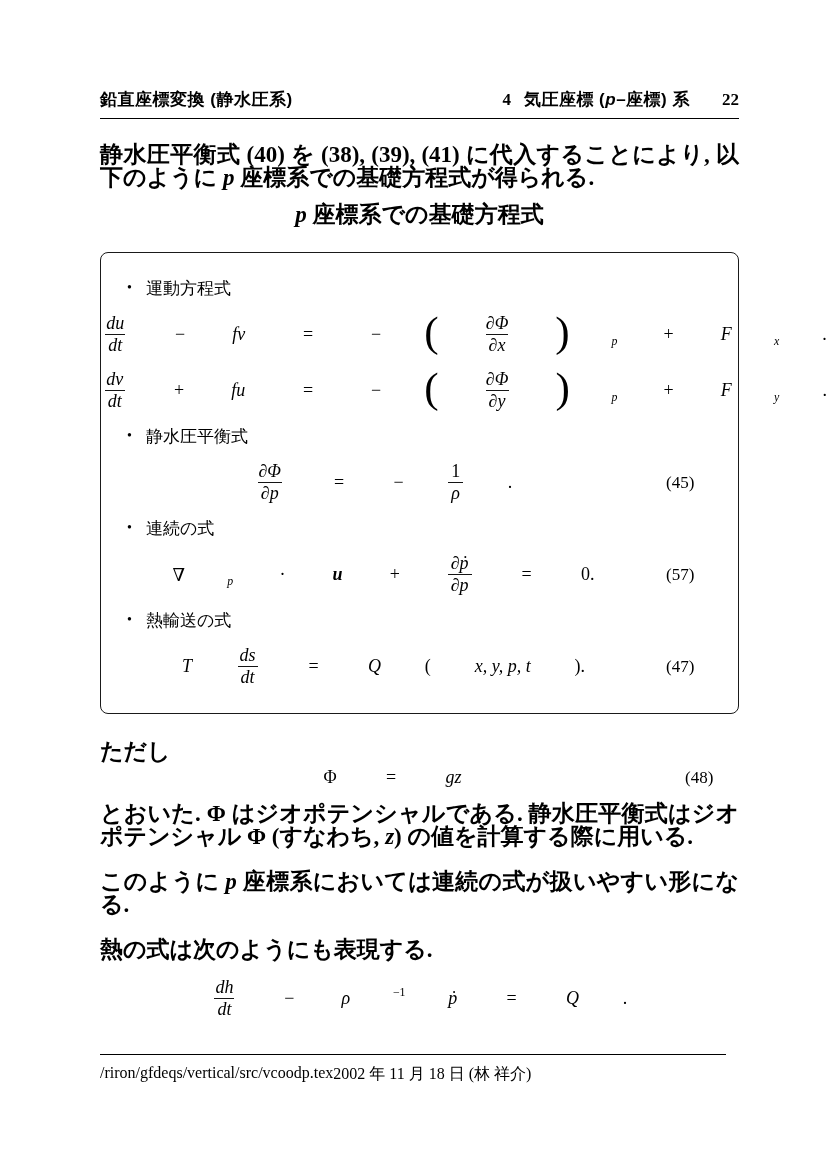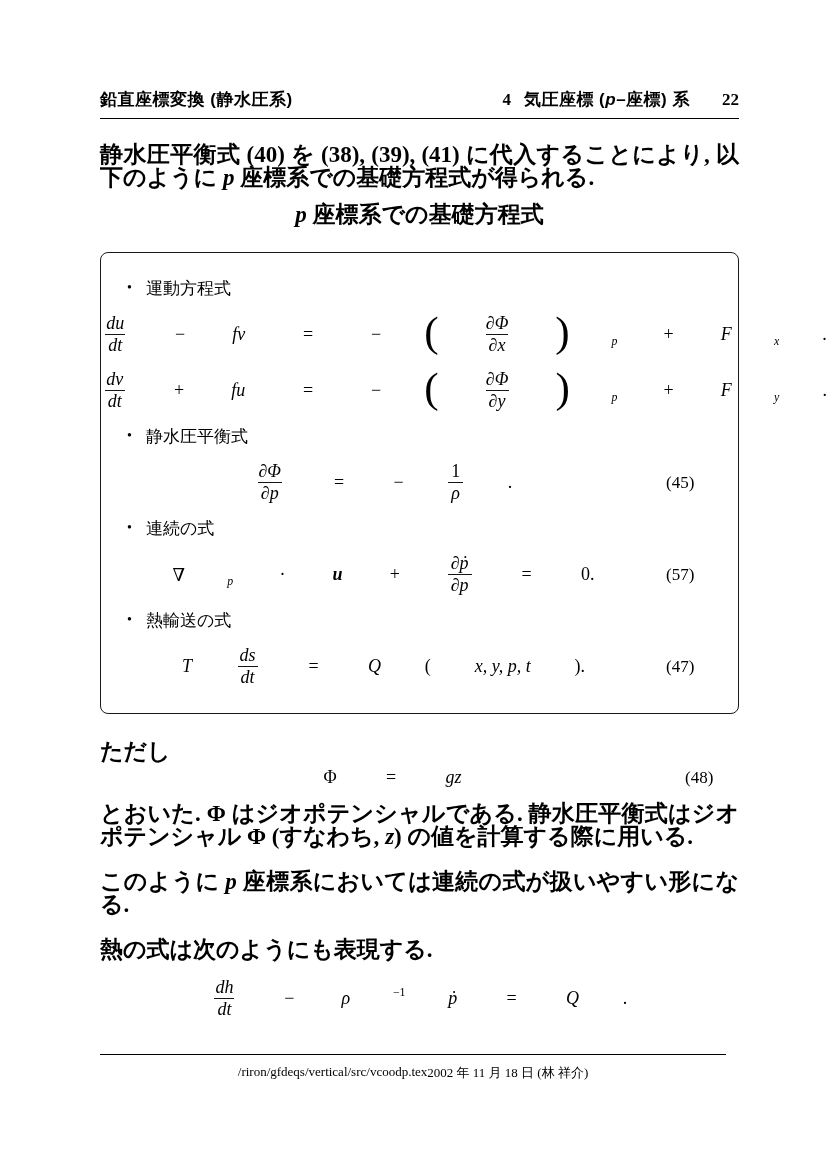--- a/index.html
+++ b/index.html
@@ -48,21 +48,21 @@
   .rel { margin:0 0.38em; white-space:pre; }
   .wrel{ margin:0 0.85em; white-space:pre; }
   .big { font-size:240%; font-weight:300; line-height:0.9; margin:0 0.02em; transform:translateY(-2px); }
   .sub { font-size:66%; font-style:italic; position:relative; top:0.62em; margin:0 0.05em 0 -0.02em; }
   .sup { font-size:66%; position:relative; top:-0.5em; margin:0 0.02em; }
   .bi  { font-weight:bold; font-style:italic; margin:0 0.08em; }
   .mtok { font-style:italic; margin:0 0.08em; white-space:pre; }
   
   .footer { position:absolute; left:100px; right:100px; top:1050px; }
   .footer-rule { border:0; border-top:1.2px solid #000; margin:0 0 9px 0; }
-  .footer-row { display:flex; justify-content:center; font-size:13px; }
+  .footer-row { display:flex; justify-content:flex-start; font-size:16px; }
 </style>
 </head>
 <body>
 
 <div class="page">
 
   <div class="header">
     <div class="header-left">鉛直座標変換 (静水圧系)</div>
     <div class="header-right">
       <span class="section-number">4</span>

